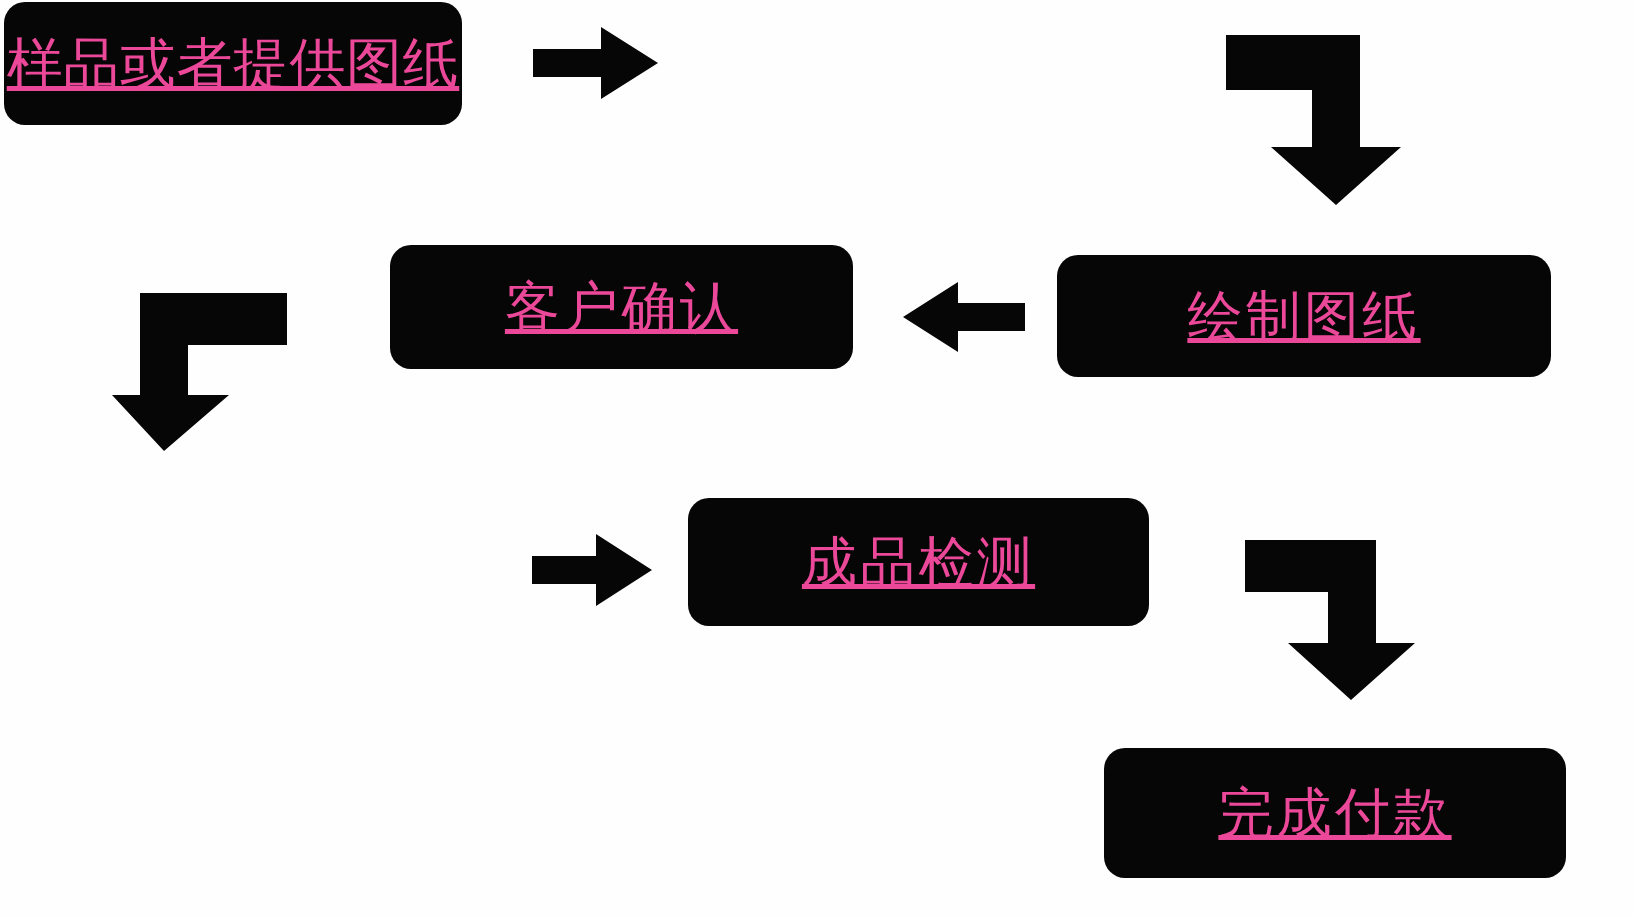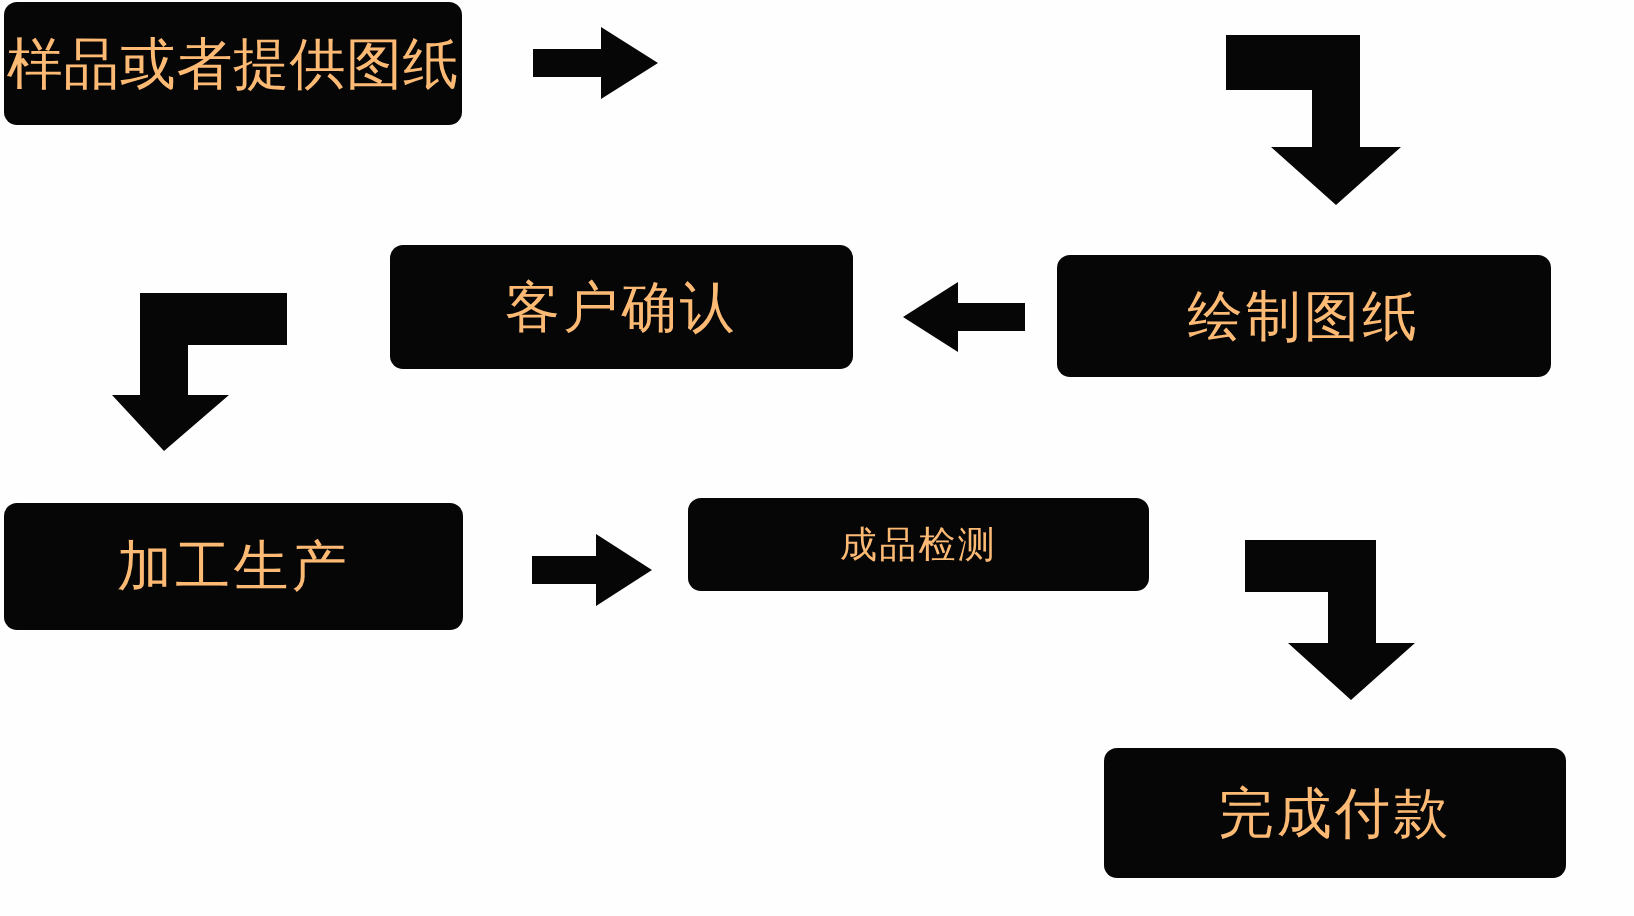--- a/index.html
+++ b/index.html
@@ -11,38 +11,39 @@
     position: relative;
     width: 1634px;
     height: 916px;
     background: #fefefe;
     overflow: hidden;
     font-family: "Liberation Sans", "DejaVu Sans", sans-serif;
   }
   .node {
     position: absolute;
     background: #060606;
-    border-radius: 13px;
+    border-radius: 21px;
     display: flex;
     align-items: center;
     justify-content: center;
-    color: #fdba74;
+    color: #ec4899;
     letter-spacing: 0.06em;
     line-height: 1;
     text-align: center;
     box-sizing: border-box;
     user-select: none;
+    text-decoration: underline;
   }
   
   #n-sample   { left: 4px;    top: 2px;   width: 458px; height: 123px; font-size: 56px; letter-spacing: 0.01em; }
   #n-payment  { left: 711px;  top: 2px;   width: 465px; height: 127px; font-size: 55px; }
   #n-draw     { left: 1057px; top: 255px; width: 494px; height: 122px; font-size: 55px; }
   #n-confirm  { left: 390px;  top: 245px; width: 463px; height: 124px; font-size: 55px; }
   #n-produce  { left: 4px;    top: 503px; width: 459px; height: 127px; font-size: 55px; }
-  #n-inspect  { left: 688px;  top: 498px; width: 461px; height: 93px; font-size: 37px; }
+  #n-inspect  { left: 688px;  top: 498px; width: 461px; height: 128px; font-size: 55px; }
   #n-ship     { left: 1104px; top: 748px; width: 462px; height: 130px; font-size: 55px; }
 
   .arrow {
     position: absolute;
     display: block;
   }
   .arrow svg { display: block; }
 </style>
 </head>
 <body>
@@ -73,21 +74,20 @@
   </div>
 
   <div class="node" id="n-draw">绘制图纸</div>
 
   <div class="arrow" id="a-confirm-produce" style="left:112px; top:293px; width:175px; height:158px;">
     <svg width="175" height="158" viewBox="0 0 175 158" aria-hidden="true">
       <path d="M175,0 L175,52 L76,52 L76,102 L117,102 L52,158 L0,102 L28,102 L28,0 Z" fill="#060606"></path>
     </svg>
   </div>
 
-  <div class="node" id="n-produce">加工生产</div>
 
   <div class="arrow" id="a-produce-inspect" style="left:532px; top:534px; width:120px; height:72px;">
     <svg width="120" height="72" viewBox="0 0 120 72" aria-hidden="true">
       <polygon points="0,22 64,22 64,0 120,36 64,72 64,50 0,50" fill="#060606"></polygon>
     </svg>
   </div>
 
   <div class="node" id="n-inspect">成品检测</div>
 
   <div class="arrow" id="a-inspect-ship" style="left:1245px; top:540px; width:170px; height:160px;">

